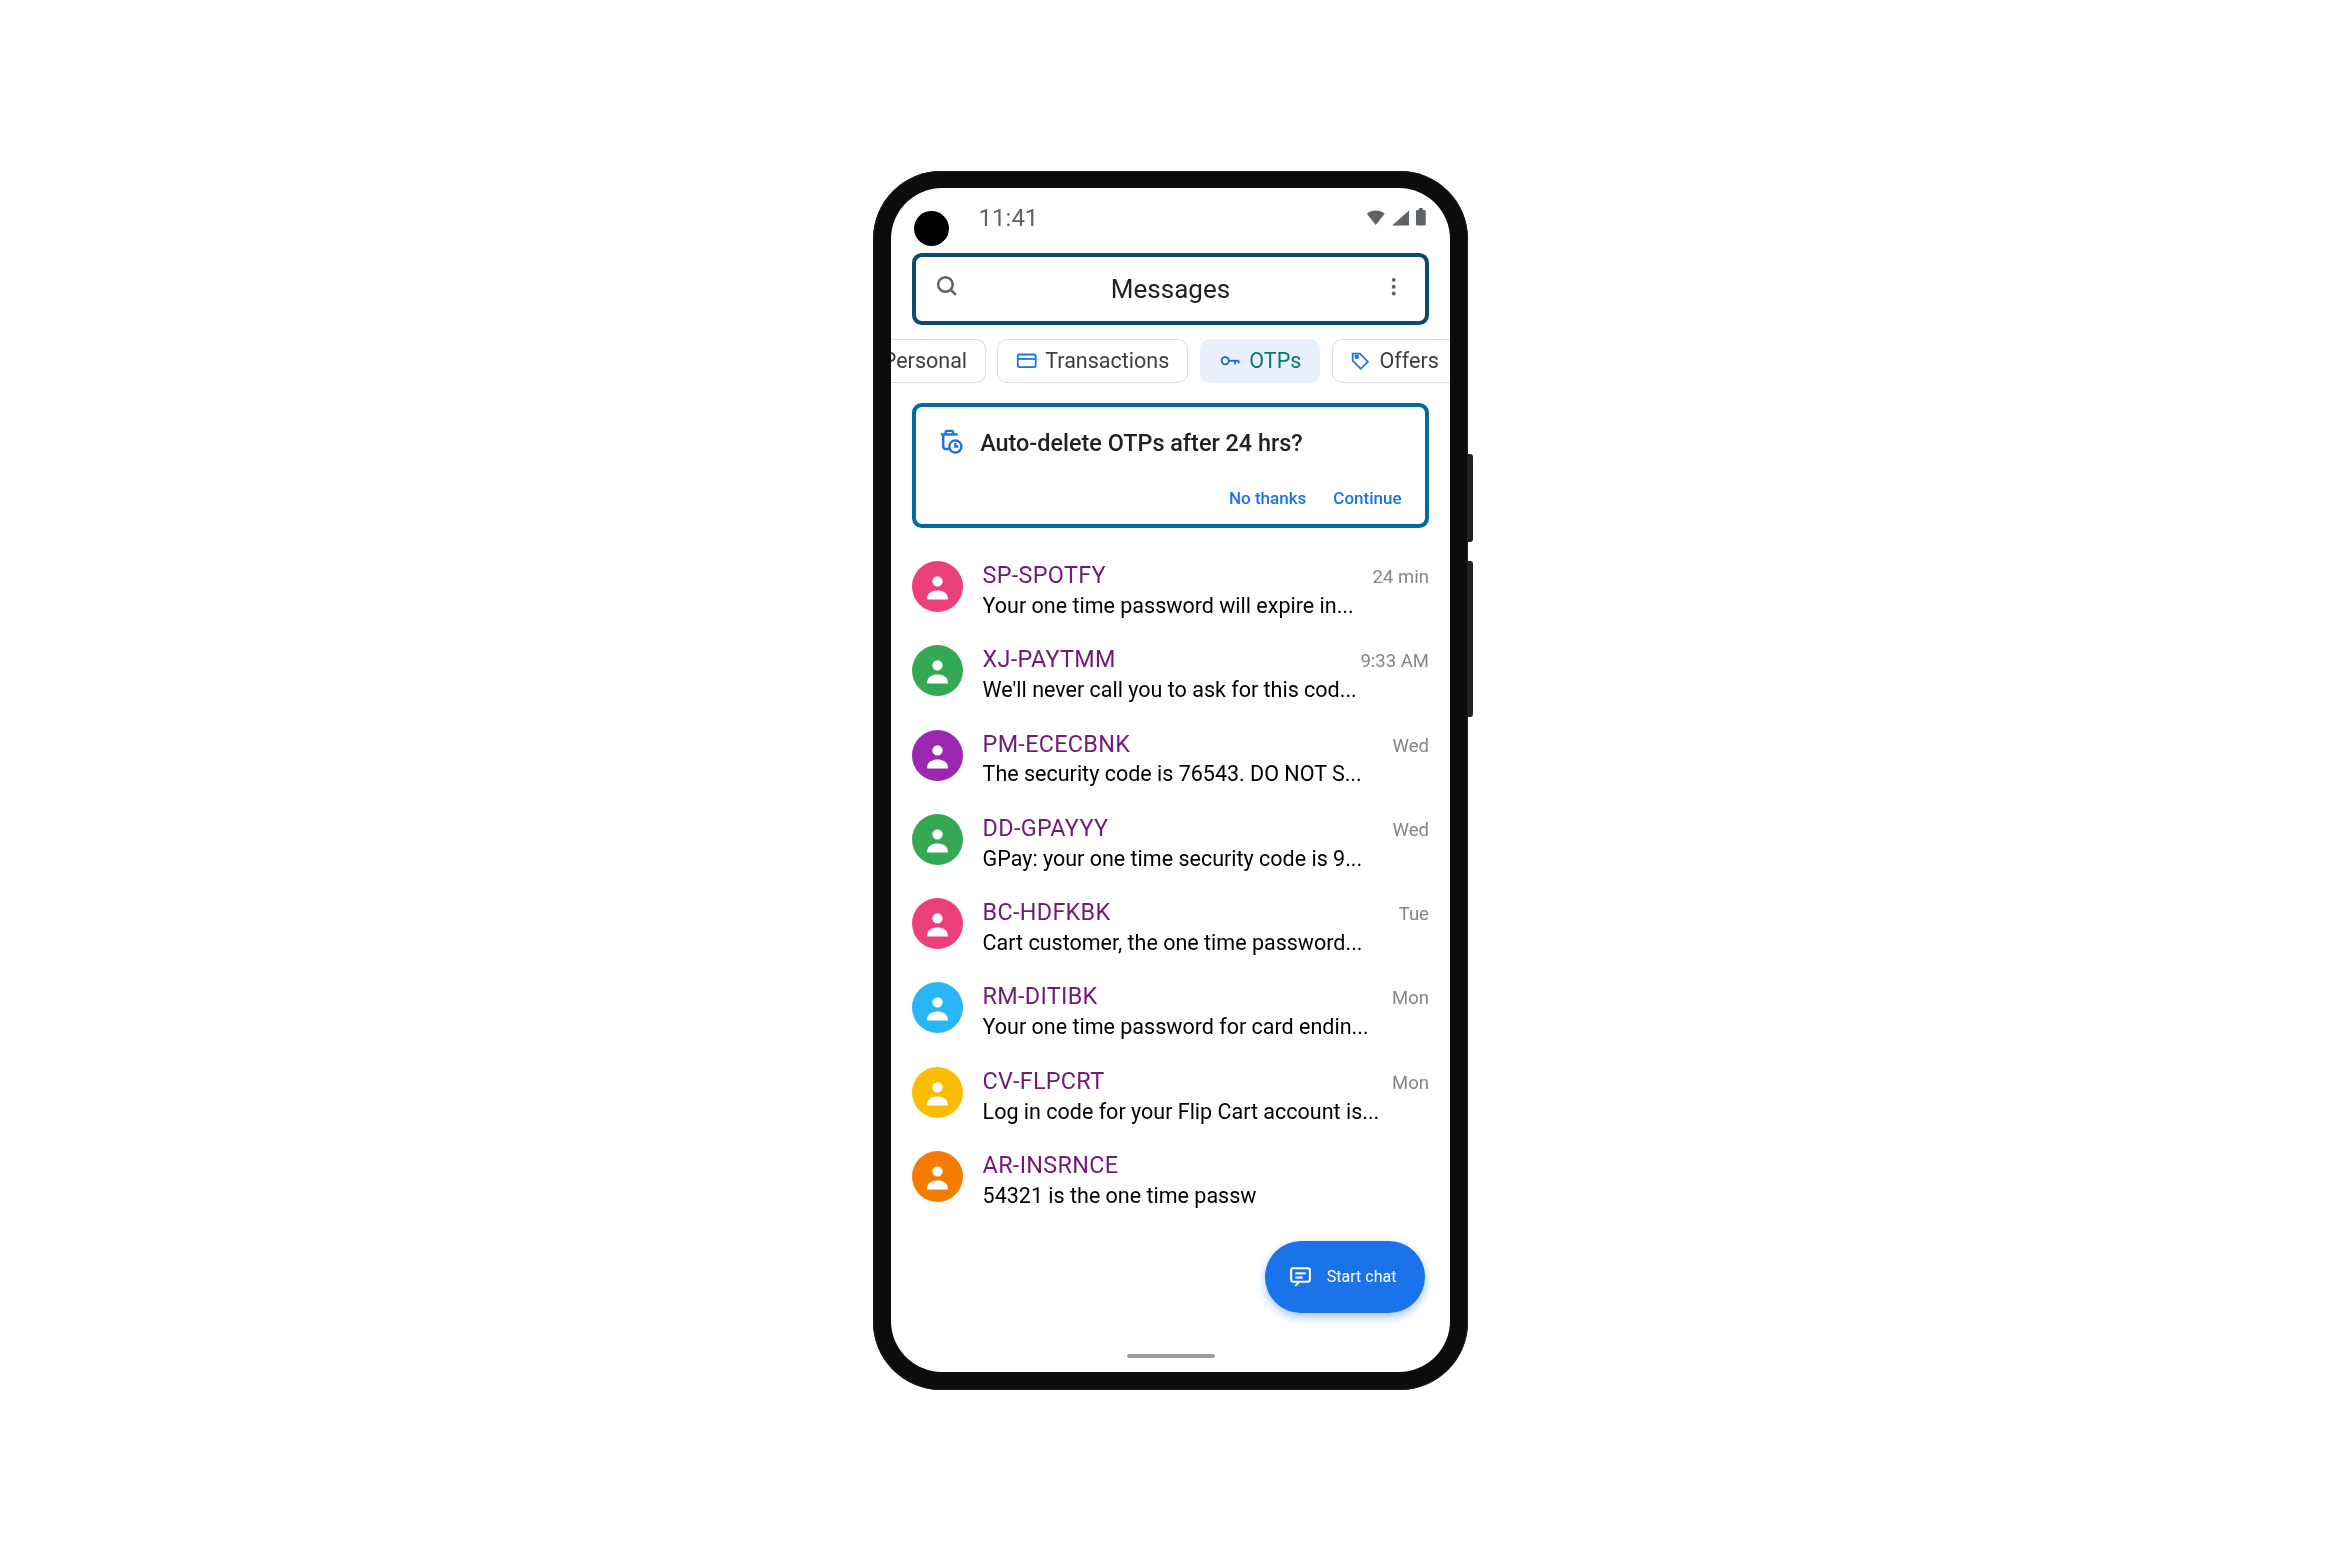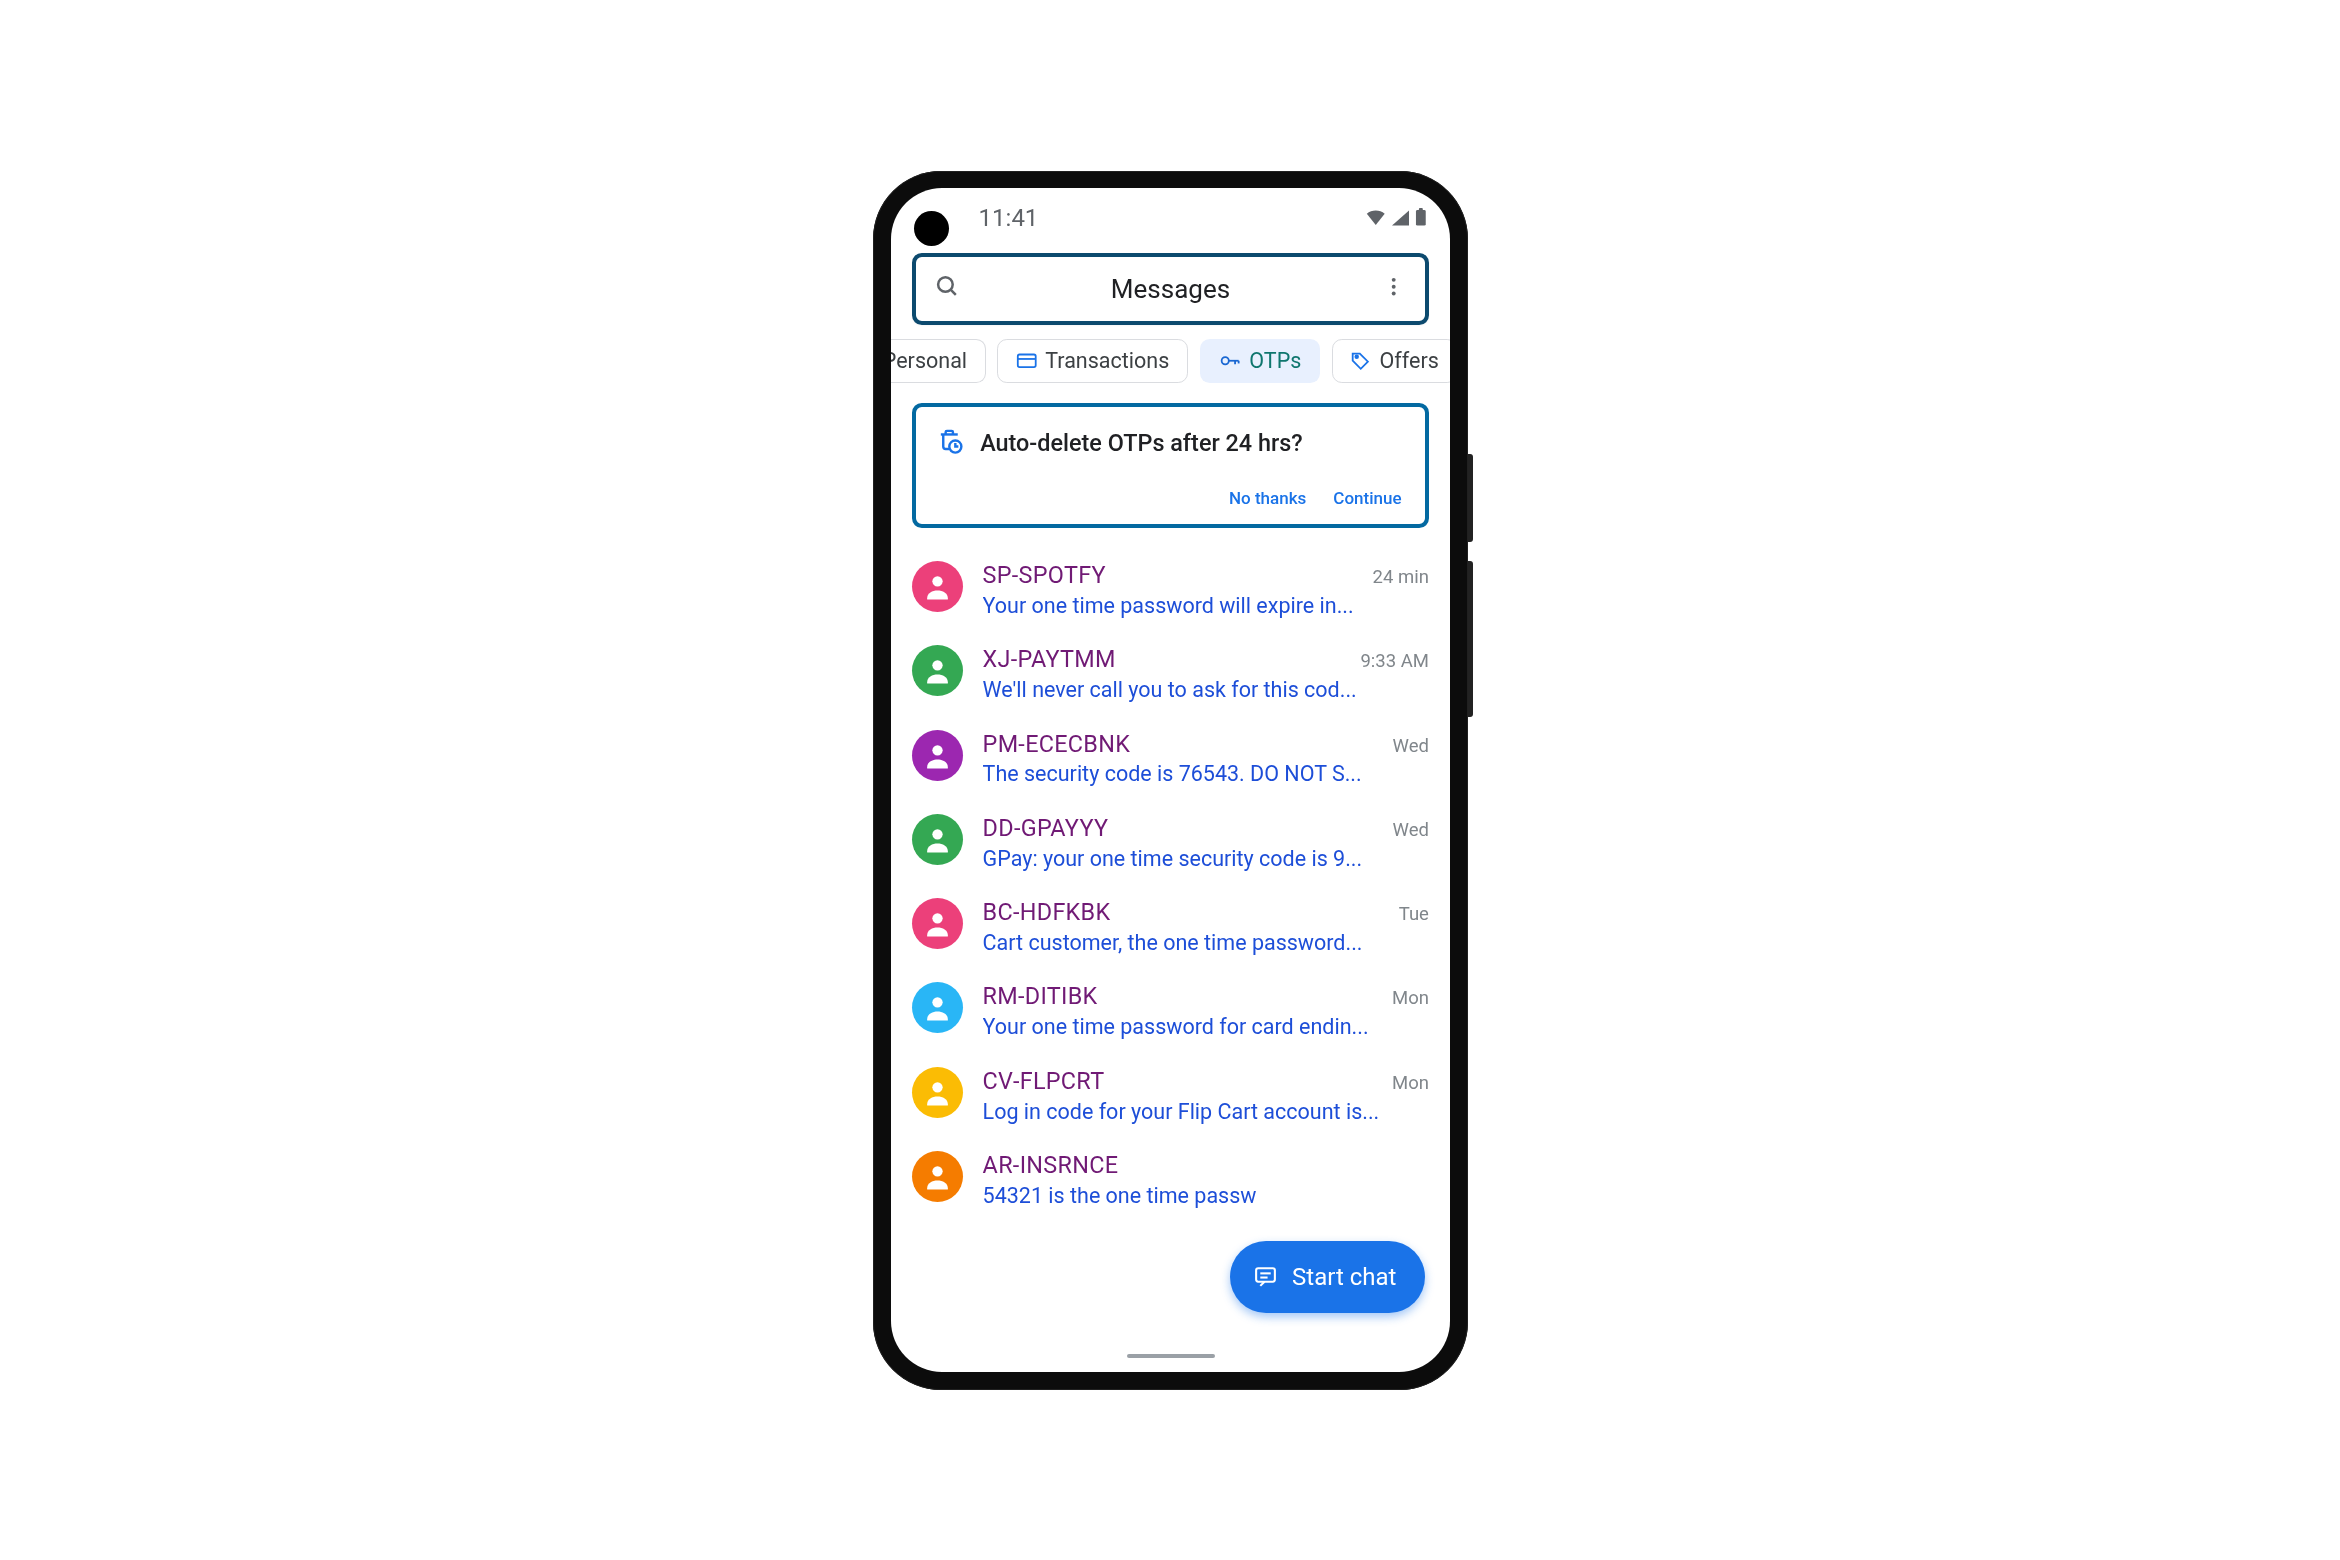--- a/index.html
+++ b/index.html
@@ -215,41 +215,41 @@
 
   .conv-time {
     font-size: 18.5px;
     color: #80868b;
     margin-left: 11.7px;
     white-space: nowrap;
   }
 
   .conv-preview {
     font-size: 21.5px;
-    color: #1d4ed8;
+    color: #000000;
     margin-top: 3.9px;
     overflow: hidden;
     text-overflow: ellipsis;
     white-space: nowrap;
   }
 
   .fab {
     position: absolute;
     right: 25px;
     bottom: 59px;
     background: #1a73e8;
     color: #fff;
     height: 72px;
     border-radius: 39px;
     display: flex;
     align-items: center;
     padding: 0 29px 0 23.4px;
     gap: 13.7px;
     box-shadow: 0 3.9px 9.8px rgba(26,115,232,0.4);
-    font-size: 24px;
+    font-size: 16px;
     font-weight: 400;
   }
   .fab .fab-icon { display:inline-flex; }
 
   .nav-bar-handle {
     position: absolute;
     bottom: 13.7px;
     left: 50%;
     transform: translateX(-50%);
     width: 88px;

